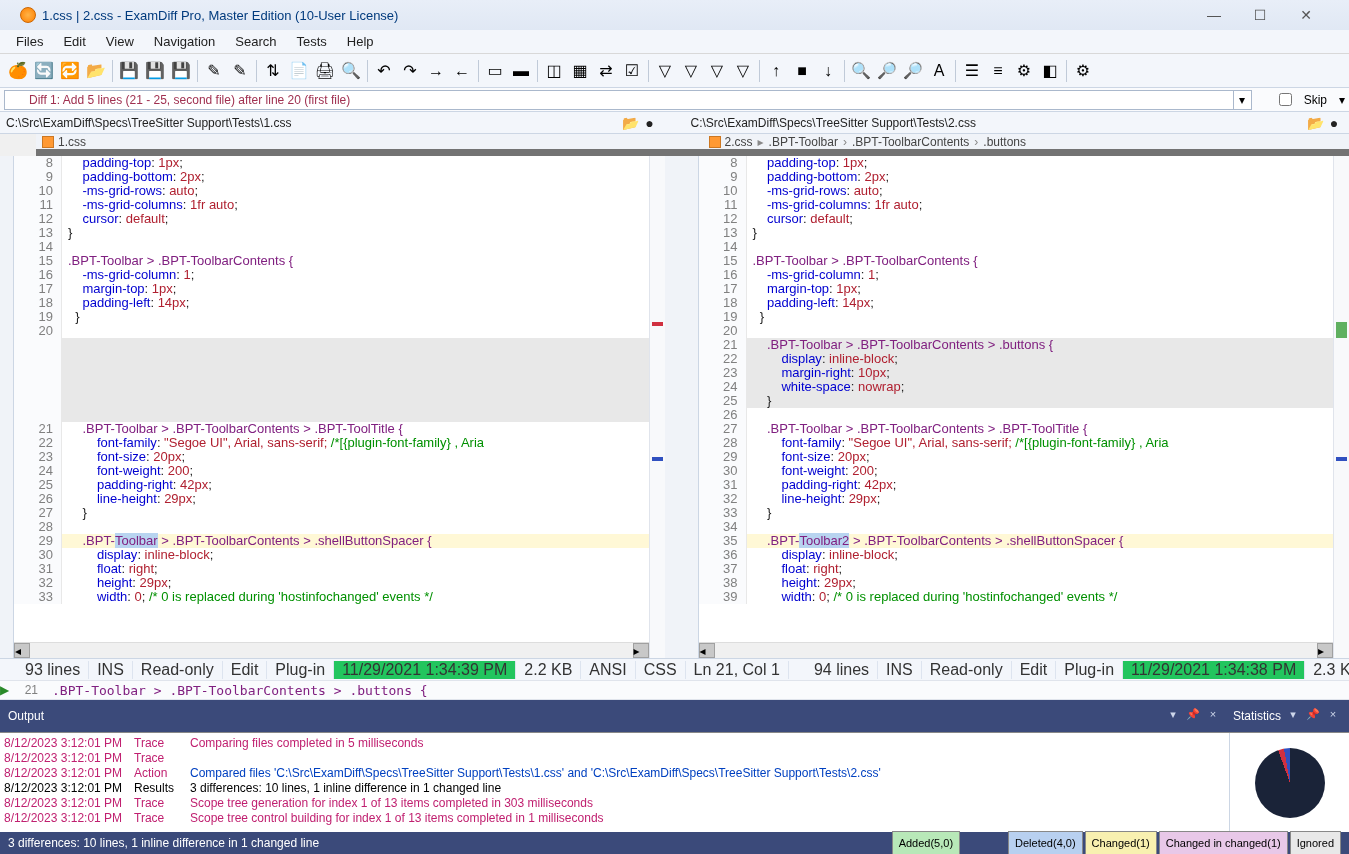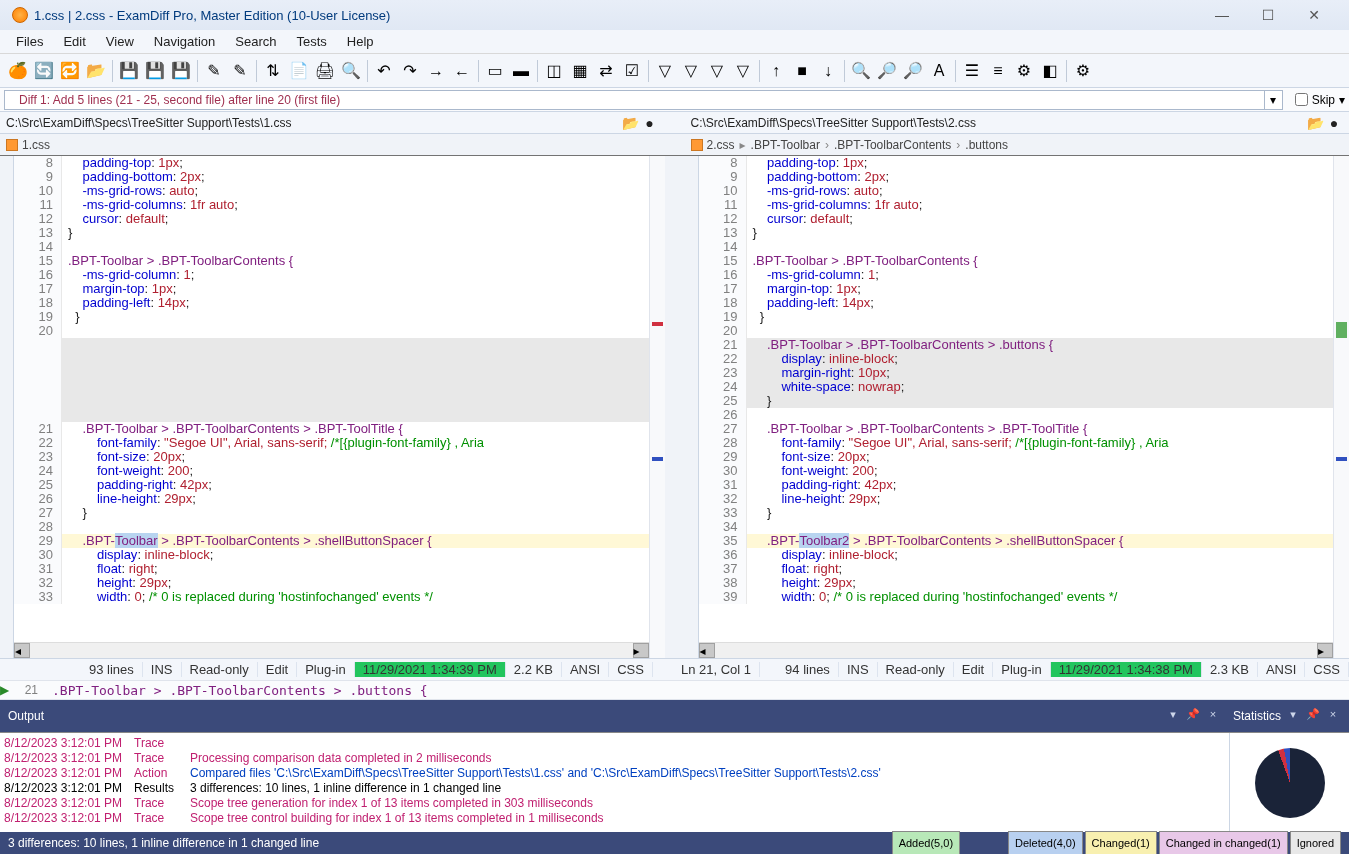--- a/index.html
+++ b/index.html
@@ -1,35 +1,35 @@
 <!DOCTYPE html>
 <html><head>
 <meta charset="utf-8">
 <style>
 * { margin: 0; padding: 0; box-sizing: border-box; font-family: "Segoe UI", Tahoma, sans-serif; }
 body { width: 1349px; height: 854px; background: #f0f0f0; font-size: 12px; overflow: hidden; display: flex; flex-direction: column; }
-.titlebar { height: 30px; background: linear-gradient(#e8eef8, #e0e8f4); display: flex; align-items: center; padding: 0 12px; color: #003a7d; font-size: 13px; }
+.titlebar { height: 30px; background: linear-gradient(#e8eef8, #e0e8f4); display: flex; align-items: center; padding: 0 20px; color: #003a7d; font-size: 13px; }
 .titlebar .appicon { width: 16px; height: 16px; margin-right: 6px; background: radial-gradient(#ffb347,#ff7f00); border-radius: 50%; border: 1px solid #cc6600; }
 .titlebar .spacer { flex: 1; }
 .titlebar .winbtn { width: 46px; height: 28px; display: flex; align-items: center; justify-content: center; cursor: pointer; color: #555; font-size: 14px; }
 .menubar { height: 24px; background: #f3f6fb; display: flex; align-items: center; padding: 0 6px; border-bottom: 1px solid #d8d8d8; }
 .menubar .mitem { padding: 2px 10px; cursor: pointer; font-size: 13px; color: #222; }
 .toolbar { height: 34px; background: #f3f6fb; display: flex; align-items: center; padding: 2px 6px; border-bottom: 1px solid #ccd6e4; gap: 2px; }
 .tbtn { width: 24px; height: 24px; display: flex; align-items: center; justify-content: center; cursor: pointer; border-radius: 2px; font-size: 16px; }
 .tsep { width: 1px; height: 22px; background: #c0cad8; margin: 0 2px; }
 .diffbar { height: 24px; background: #fafbfd; display: flex; align-items: center; padding: 0 4px; border-bottom: 1px solid #ccd6e4; }
-.diffbar .difftext { flex: 1; border: 1px solid #aab8cc; background: #fff; padding: 2px 14px; color: #a03050; font-size: 12px; height: 20px; display: flex; align-items: center; }
+.diffbar .difftext { flex: 1; border: 1px solid #aab8cc; background: #fff; padding: 2px 24px; color: #a03050; font-size: 12px; height: 20px; display: flex; align-items: center; }
 .diffbar .diffdrop { width: 18px; height: 20px; border: 1px solid #aab8cc; border-left: none; display: flex; align-items: center; justify-content: center; cursor: pointer; background: #fff; }
-.diffbar .skip { margin-left: 12px; display: flex; align-items: center; gap: 4px; font-size: 12px; }
+.diffbar .skip { margin-left: 27px; display: flex; align-items: center; gap: 12px; font-size: 12px; }
 .filebar { height: 22px; background: #f3f6fb; display: flex; border-bottom: 1px solid #ccd6e4; }
 .fileside { flex: 1; display: flex; align-items: center; padding: 0 6px; font-size: 12px; color: #222; }
 .fileside .sp { flex: 1; }
 .fileside .fbtn { width: 18px; height: 18px; cursor: pointer; display: flex; align-items: center; justify-content: center; font-size: 14px; }
 .filegap { width: 20px; }
-.bcbar { height: 22px; background: #f0f3f8; display: flex; border-bottom: 1px solid #737373; }
+.bcbar { height: 22px; background: #f0f3f8; display: flex; border-bottom: 7px solid #737373; margin-left: 36px; }
 .bcside { flex: 1; display: flex; align-items: center; padding: 0 6px; font-size: 12px; color: #444; }
 .bcside .tabicon { width: 12px; height: 12px; background: #ff9933; border: 1px solid #cc7722; margin-right: 4px; }
 .bcside .bcsep { margin: 0 5px; color: #888; }
 .main { flex: 1; display: flex; overflow: hidden; position: relative; }
 .gutter-out { width: 14px; background: #f0f3f8; border-right: 1px solid #ccd6e4; }
 .pane { flex: 1; display: flex; flex-direction: column; overflow: hidden; position: relative; }
 .code { flex: 1; background: #fff; font-family: "Consolas", monospace; font-size: 13px; line-height: 14px; overflow: hidden; position: relative; }
 .line { display: flex; height: 14px; }
 .gut { width: 16px; background: #fafbfd; }
 .lnum { width: 32px; text-align: right; color: #808080; padding-right: 8px; background: #fafbfd; border-right: 1px solid #e8e8e8; }
@@ -40,21 +40,21 @@
 .tok-sel { color: #802080; }
 .tok-com { color: #009000; }
 .line.added { background: #e8e8e8; }
 .line.changed { background: #fff8d6; }
 .line.blank-diff { background: #e8e8e8; }
 .highlight { background: #b8d4f0; }
 .hscroll { height: 16px; background: #f0f0f0; border-top: 1px solid #ddd; display: flex; }
 .hscroll .tk { background: #c8c8c8; border: 1px solid #a0a0a0; }
 .mid { width: 20px; background: #f0f3f8; display: flex; flex-direction: column; }
 .ruler { width: 16px; background: #f8f9fb; border-left: 1px solid #e0e4ec; position: relative; }
-.statusrow { height: 22px; background: #f3f6fb; display: flex; border-top: 1px solid #ccd6e4; font-size: 13px; }
+.statusrow { height: 22px; background: #f3f6fb; display: flex; border-top: 1px solid #ccd6e4; font-size: 16px; }
 .stside { flex: 1; display: flex; align-items: center; }
 .stcell { padding: 0 8px; border-right: 1px solid #dde4ef; color: #333; white-space: nowrap; }
 .stcell.blue { background: #22c55e; }
 .linedetail { height: 20px; background: #fafbfd; display: flex; align-items: center; border-top: 1px solid #e0e4ec; border-bottom: 1px solid #e0e4ec; }
 .linedetail .ld-gut { width: 14px; }
 .linedetail .ld-num { width: 32px; text-align: right; color: #808080; padding-right: 8px; background: #fafbfd; }
 .linedetail .ld-txt { flex: 1; padding-left: 6px; font-family: Consolas, monospace; font-size: 13px; color: #802080; }
 .output-h { height: 32px; background: #3b4a7a; color: #fff; display: flex; align-items: center; padding: 0 8px; }
 .output-h .sp { flex: 1; }
 .output-h .pbtn { width: 16px; height: 16px; cursor: pointer; color: #cdd6ea; margin-left: 4px; font-size: 11px; text-align: center; }
@@ -596,25 +596,25 @@
   <span class="pbtn">▾</span>
   <span class="pbtn">📌</span>
   <span class="pbtn">×</span>
 </div>
 
 <div class="panels">
   <div class="outputbody" id="outputbody">
       <div class="orow pink">
         <span class="ots">8/12/2023 3:12:01 PM</span>
         <span class="otype">Trace</span>
+        <span class="omsg">Comparing files completed in 5 milliseconds</span>
       </div>
       <div class="orow pink">
         <span class="ots">8/12/2023 3:12:01 PM</span>
         <span class="otype">Trace</span>
-        <span class="omsg">Processing comparison data completed in 2 milliseconds</span>
       </div>
       <div class="orow blue">
         <span class="ots">8/12/2023 3:12:01 PM</span>
         <span class="otype">Action</span>
         <span class="omsg">Compared files 'C:\Src\ExamDiff\Specs\TreeSitter Support\Tests\1.css' and 'C:\Src\ExamDiff\Specs\TreeSitter Support\Tests\2.css'</span>
       </div>
       <div class="orow black">
         <span class="ots">8/12/2023 3:12:01 PM</span>
         <span class="otype">Results</span>
         <span class="omsg">3 differences: 10 lines, 1 inline difference in 1 changed line</span>

